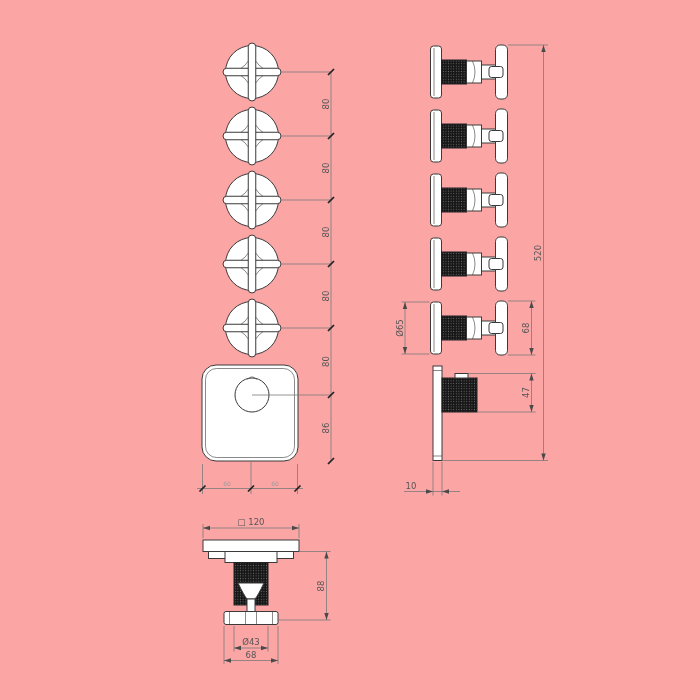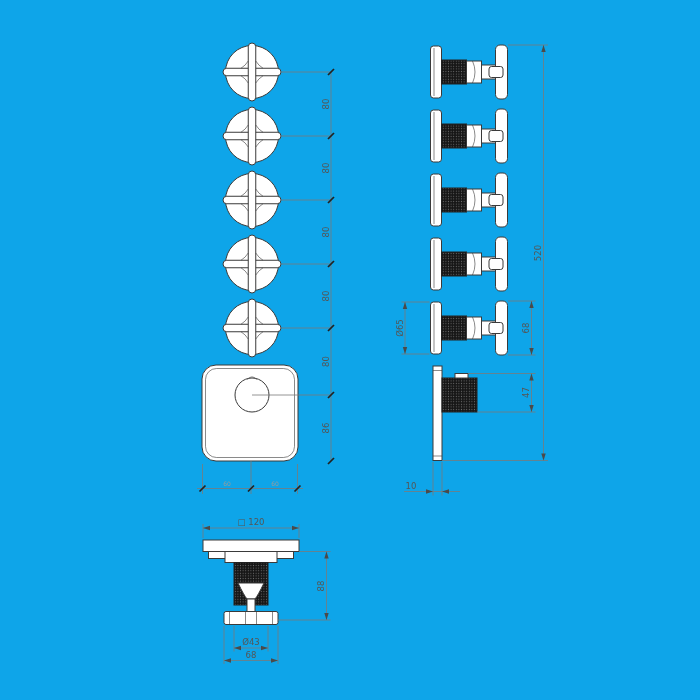--- a/index.html
+++ b/index.html
@@ -1,16 +1,16 @@
 <!DOCTYPE html>
 <html><head>
 <meta charset="utf-8">
 <style>
   html,body{margin:0;padding:0;background:#ffffff;}
-  .canvas{position:relative;width:700px;height:700px;background:#0ea5e9;overflow:hidden;
+  .canvas{position:relative;width:700px;height:700px;background:#fca5a5;overflow:hidden;
           font-family:"Liberation Sans","DejaVu Sans",sans-serif;}
   svg{display:block;}
   .thin{stroke:#3a3a3a;stroke-width:0.6;fill:none;}
   .fw{fill:#ffffff;stroke:#3a3a3a;stroke-width:1;}
   .dim{stroke:#7a7a7a;stroke-width:0.8;fill:none;}
   .tick{stroke:#222222;stroke-width:1.7;}
   .arr{fill:#4a4a4a;stroke:none;}
   .dimtxt{font:8.5px "DejaVu Sans","Liberation Sans",sans-serif;fill:#555555;}
   .dimtxt-sm{font:6px "DejaVu Sans","Liberation Sans",sans-serif;fill:#9a9a9a;}
 </style>

